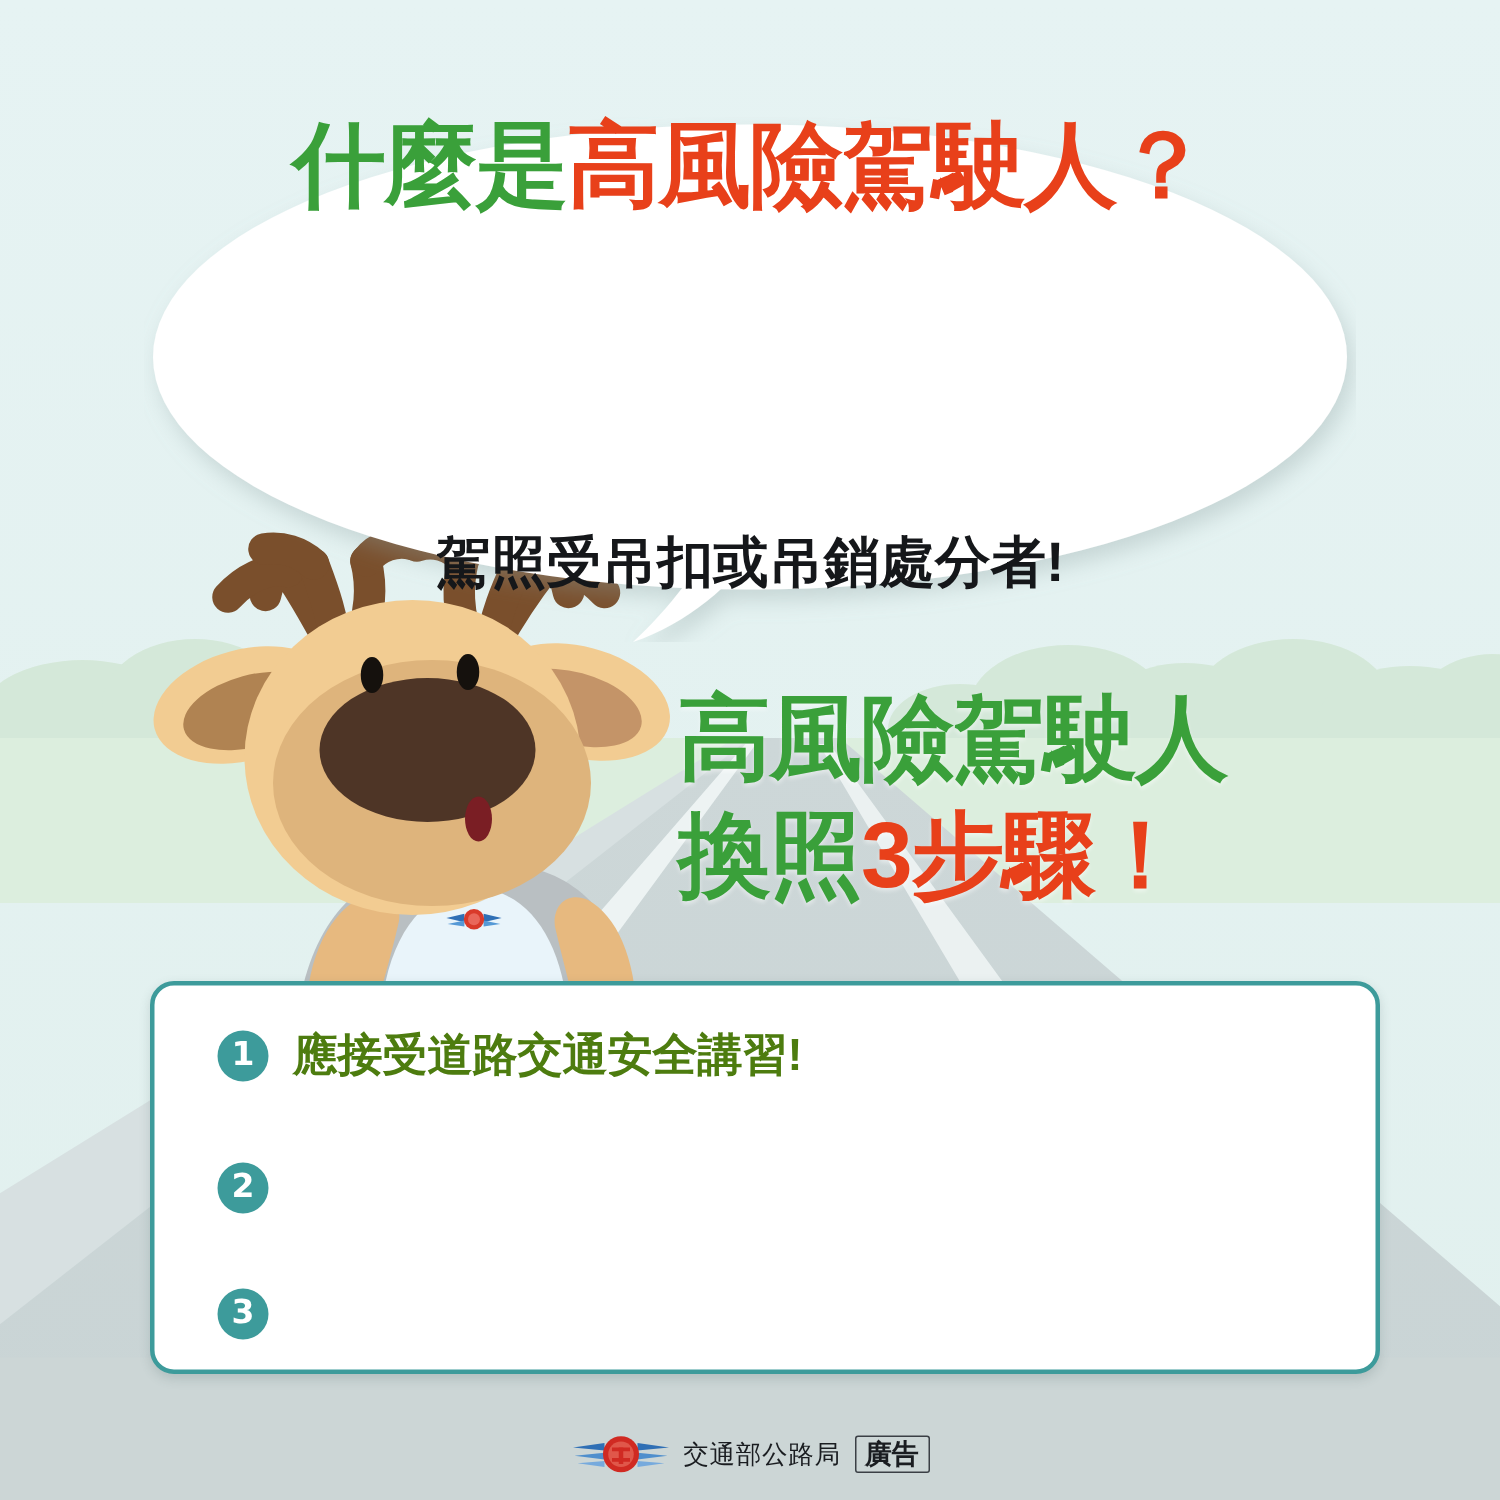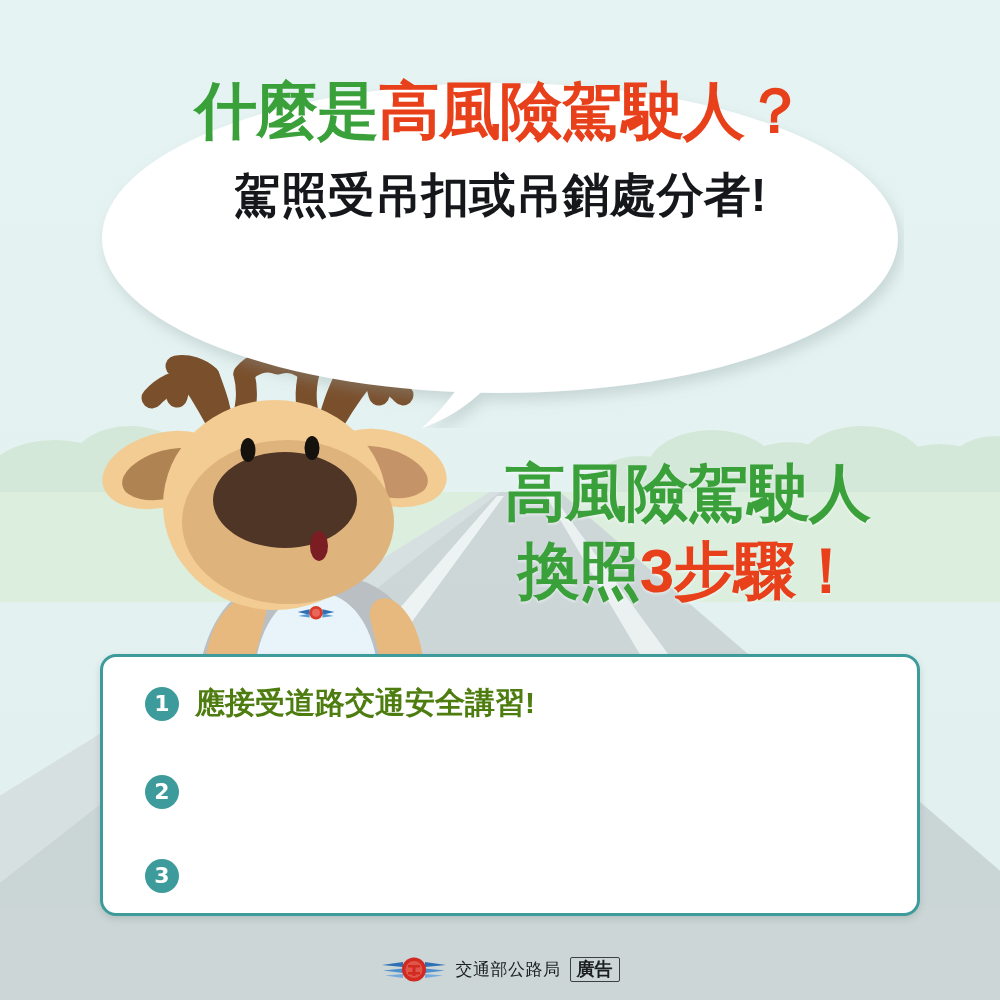--- a/index.html
+++ b/index.html
@@ -26,48 +26,48 @@
   .bubble-wrap {
     position:absolute;
     left:96px; top:78px;
     width:808px; height:350px;
   }
   .bubble-wrap svg { position:absolute; inset:0; width:100%; height:100%; }
   .bubble-text {
     position:absolute;
     left:0; top:0; width:100%; height:100%;
     display:flex; flex-direction:column;
-    align-items:center; justify-content:flex-start;
+    align-items:center; justify-content:space-between;
     padding-bottom:32px;
   }
   .title-line1 {
     font-size:62px;
     font-weight:bold;
     letter-spacing:-1px;
     white-space:nowrap;
     line-height:1.06;
   }
   .t-green { color:#3aa03a; }
   .t-orange { color:#e8401a; }
   .title-line2 {
     margin-top:25px;
-    font-size:47px;
+    font-size:37px;
     font-weight:bold;
     color:#15171a;
     letter-spacing:0px;
     white-space:nowrap;
     line-height:1.1;
   }
 
   
   .headline {
     position:absolute;
     left:452px; top:462px;
     width:470px;
-    text-align:center;
+    text-align:left;
     line-height:1.0;
   }
   .headline .h-row1 {
     font-size:62px;
     font-weight:bold;
     color:#3aa03a;
     letter-spacing:-1px;
     white-space:nowrap;
     text-shadow:0 2px 3px rgba(255,255,255,.45);
   }

